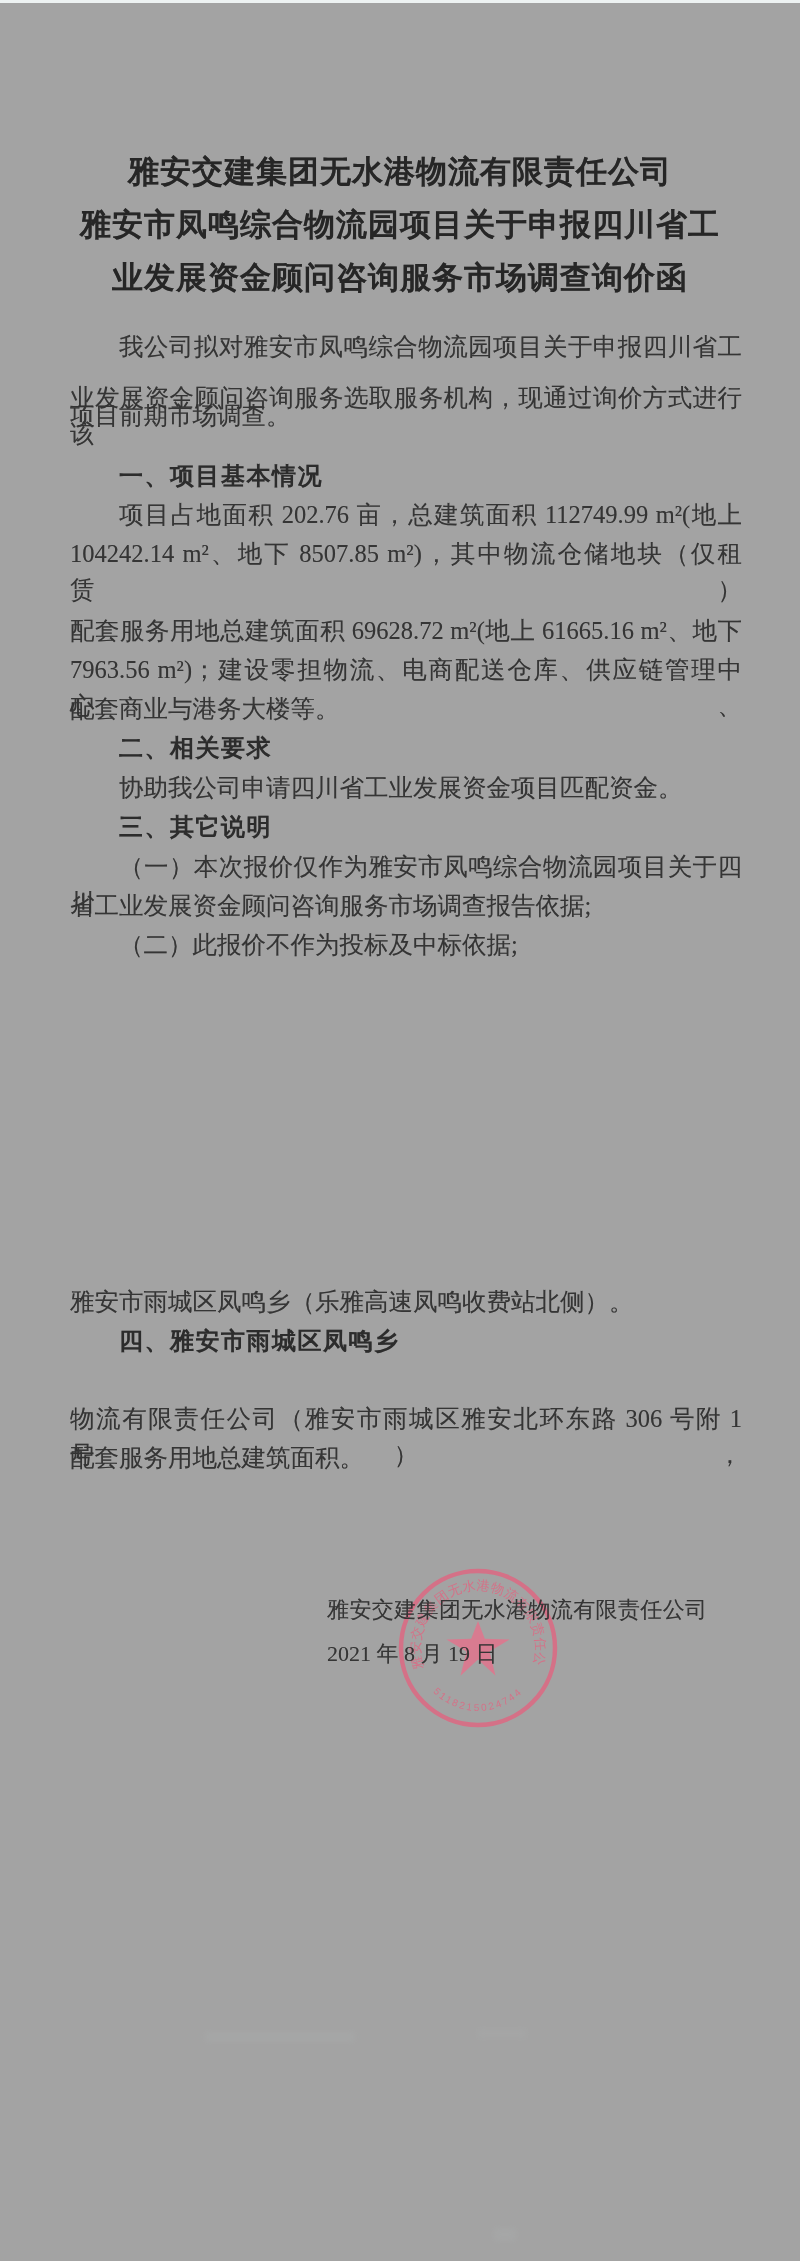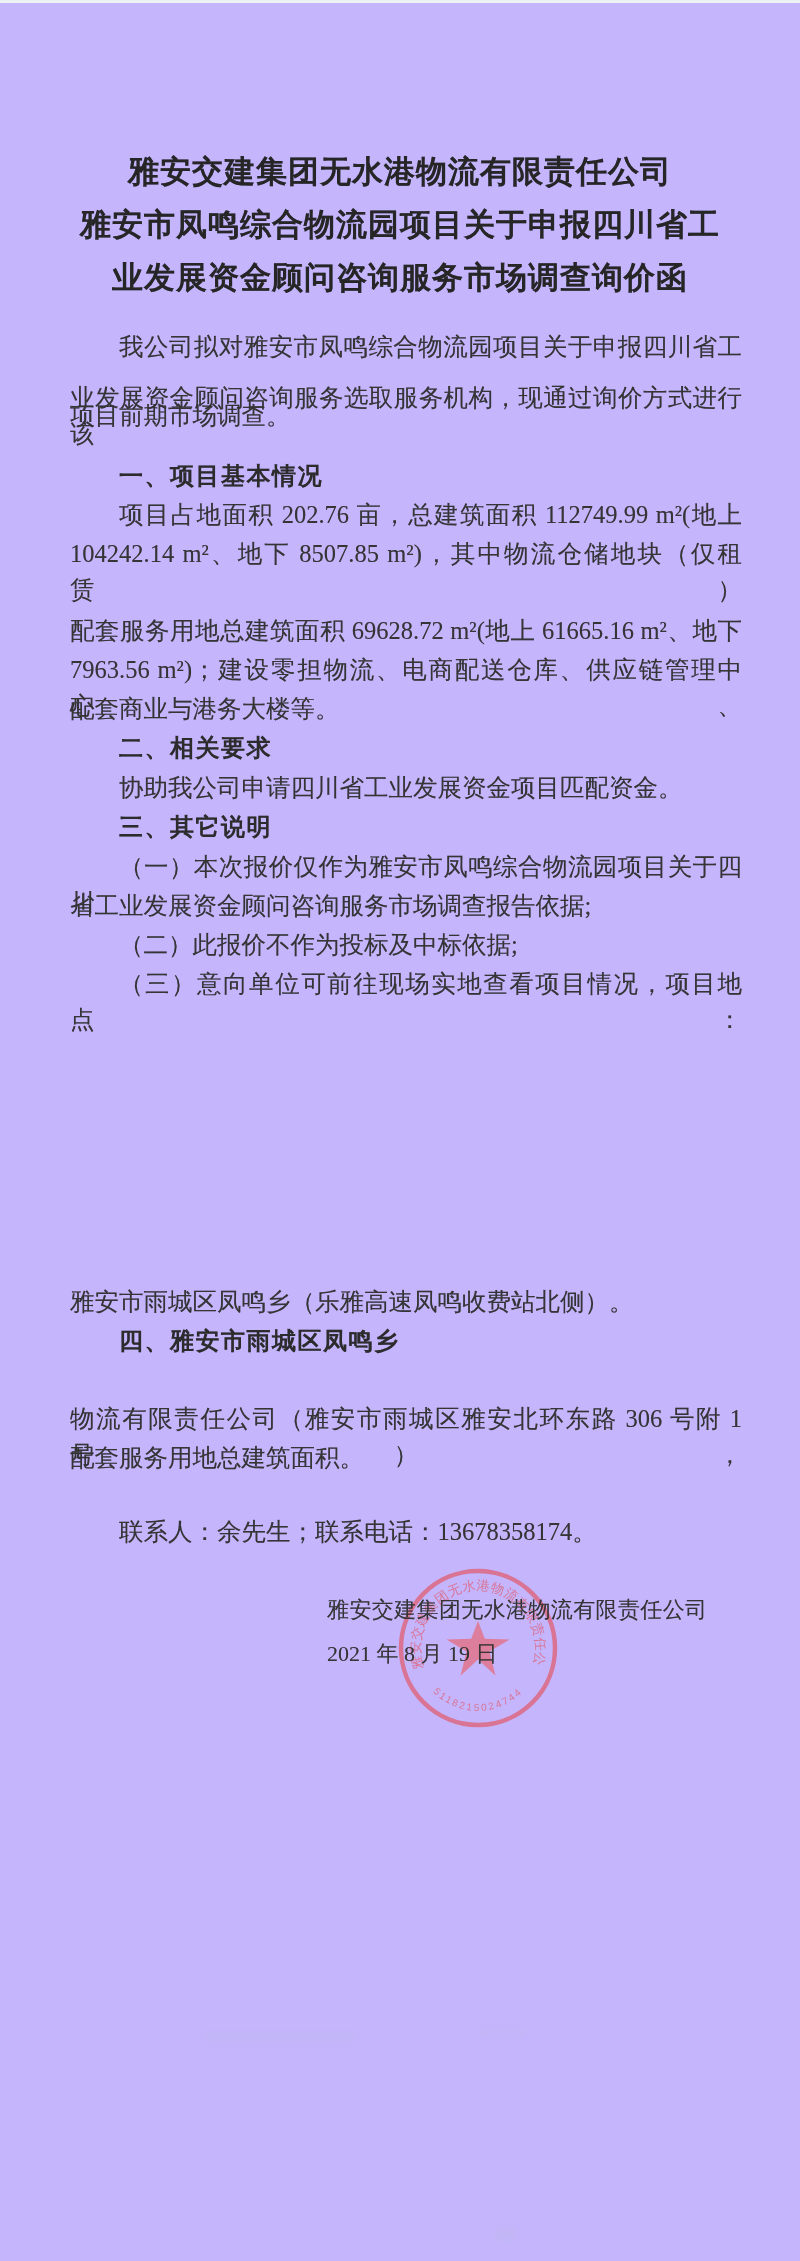--- a/index.html
+++ b/index.html
@@ -1,20 +1,20 @@
 <!DOCTYPE html>
 <html><head>
 <meta charset="utf-8">
 <style>
   html,body{margin:0;padding:0;background:#ffffff;}
   .doc{
     position:relative;
     width:800px;
     height:2261px;
-    background:#c4b5fd;
+    background:#a3a3a3;
     overflow:hidden;
     font-family:"Liberation Serif","DejaVu Serif",serif;
   }
   .top-strip{
     position:absolute;left:0;top:0;width:800px;height:3px;
     background:#edf2f2;
   }
   .t{
     position:absolute;left:64px;width:672px;
     text-align:center;font-weight:700;font-size:31px;line-height:40px;
@@ -79,29 +79,27 @@
   <div class="line j" style="top:652px">7963.56 m²)；建设零担物流、电商配送仓库、供应链管理中心、</div>
   <div class="line" style="top:691px">配套商业与港务大楼等。</div>
 
   <div class="line hd ind" style="top:730px">二、相关要求</div>
   <div class="line ind" style="top:770px">协助我公司申请四川省工业发展资金项目匹配资金。</div>
 
   <div class="line hd ind" style="top:809px">三、其它说明</div>
   <div class="line j ind" style="top:849px">（一）本次报价仅作为雅安市凤鸣综合物流园项目关于四川</div>
   <div class="line" style="top:888px">省工业发展资金顾问咨询服务市场调查报告依据;</div>
   <div class="line ind" style="top:927px">（二）此报价不作为投标及中标依据;</div>
-  <div class="line j ind" style="top:966px">（三）意向单位可前往现场实地查看项目情况，项目地点：</div>
 
   <div class="line" style="top:1284px">雅安市雨城区凤鸣乡（乐雅高速凤鸣收费站北侧）。</div>
 
   <div class="line hd ind" style="top:1323px">四、雅安市雨城区凤鸣乡</div>
   <div class="line j" style="top:1401px">物流有限责任公司（雅安市雨城区雅安北环东路 306 号附 1 号），</div>
   <div class="line" style="top:1440px">配套服务用地总建筑面积。</div>
 
-  <div class="line ind" style="top:1514px">联系人：余先生；联系电话：13678358174。</div>
 
   <svg class="seal" viewBox="0 0 170 170">
     <defs>
       <path id="arcTop" d="M 30.5 104.8 A 58 58 0 1 1 139.5 104.8"></path>
       <path id="arcBottom" d="M 33.4 121.1 A 63 63 0 0 0 136.6 121.1"></path>
     </defs>
     <circle cx="85" cy="85" r="77" fill="none" stroke="#dd6983" stroke-width="4.5"></circle>
     <polygon fill="#e2758d" points="85,58 91.8,75.7 116.6,76.4 96.5,88.6 102.5,112.7 85,96.5 67.5,112.7 73.5,88.6 53.4,76.4 78.2,75.7"></polygon>
     <text font-size="13.2" fill="#dd6983" letter-spacing="0.5" font-family="Liberation Sans, DejaVu Sans, sans-serif">
       <textPath href="#arcTop" startOffset="0">雅安交建集团无水港物流有限责任公司</textPath>

